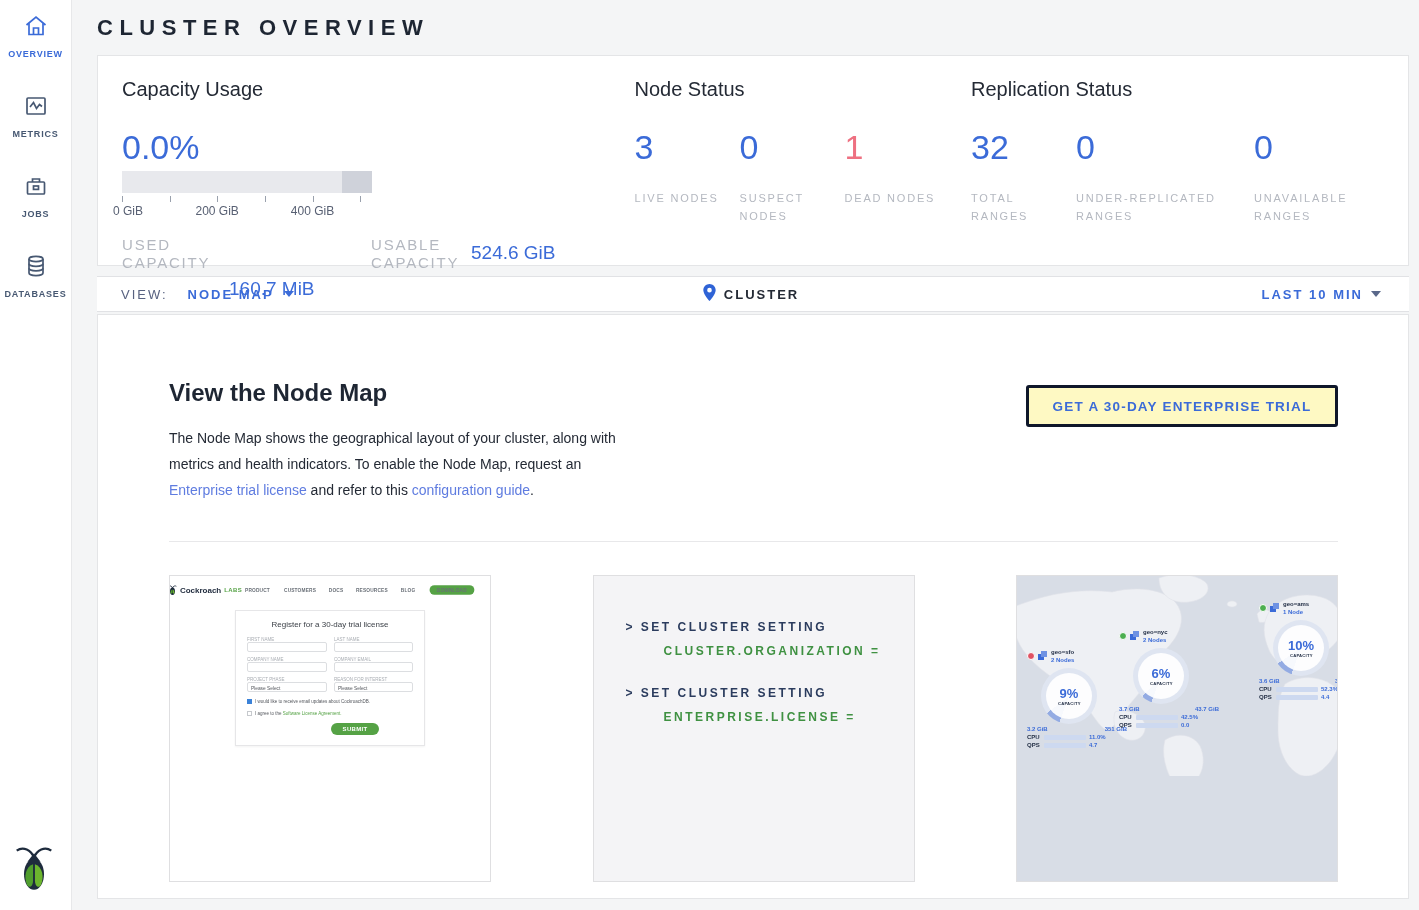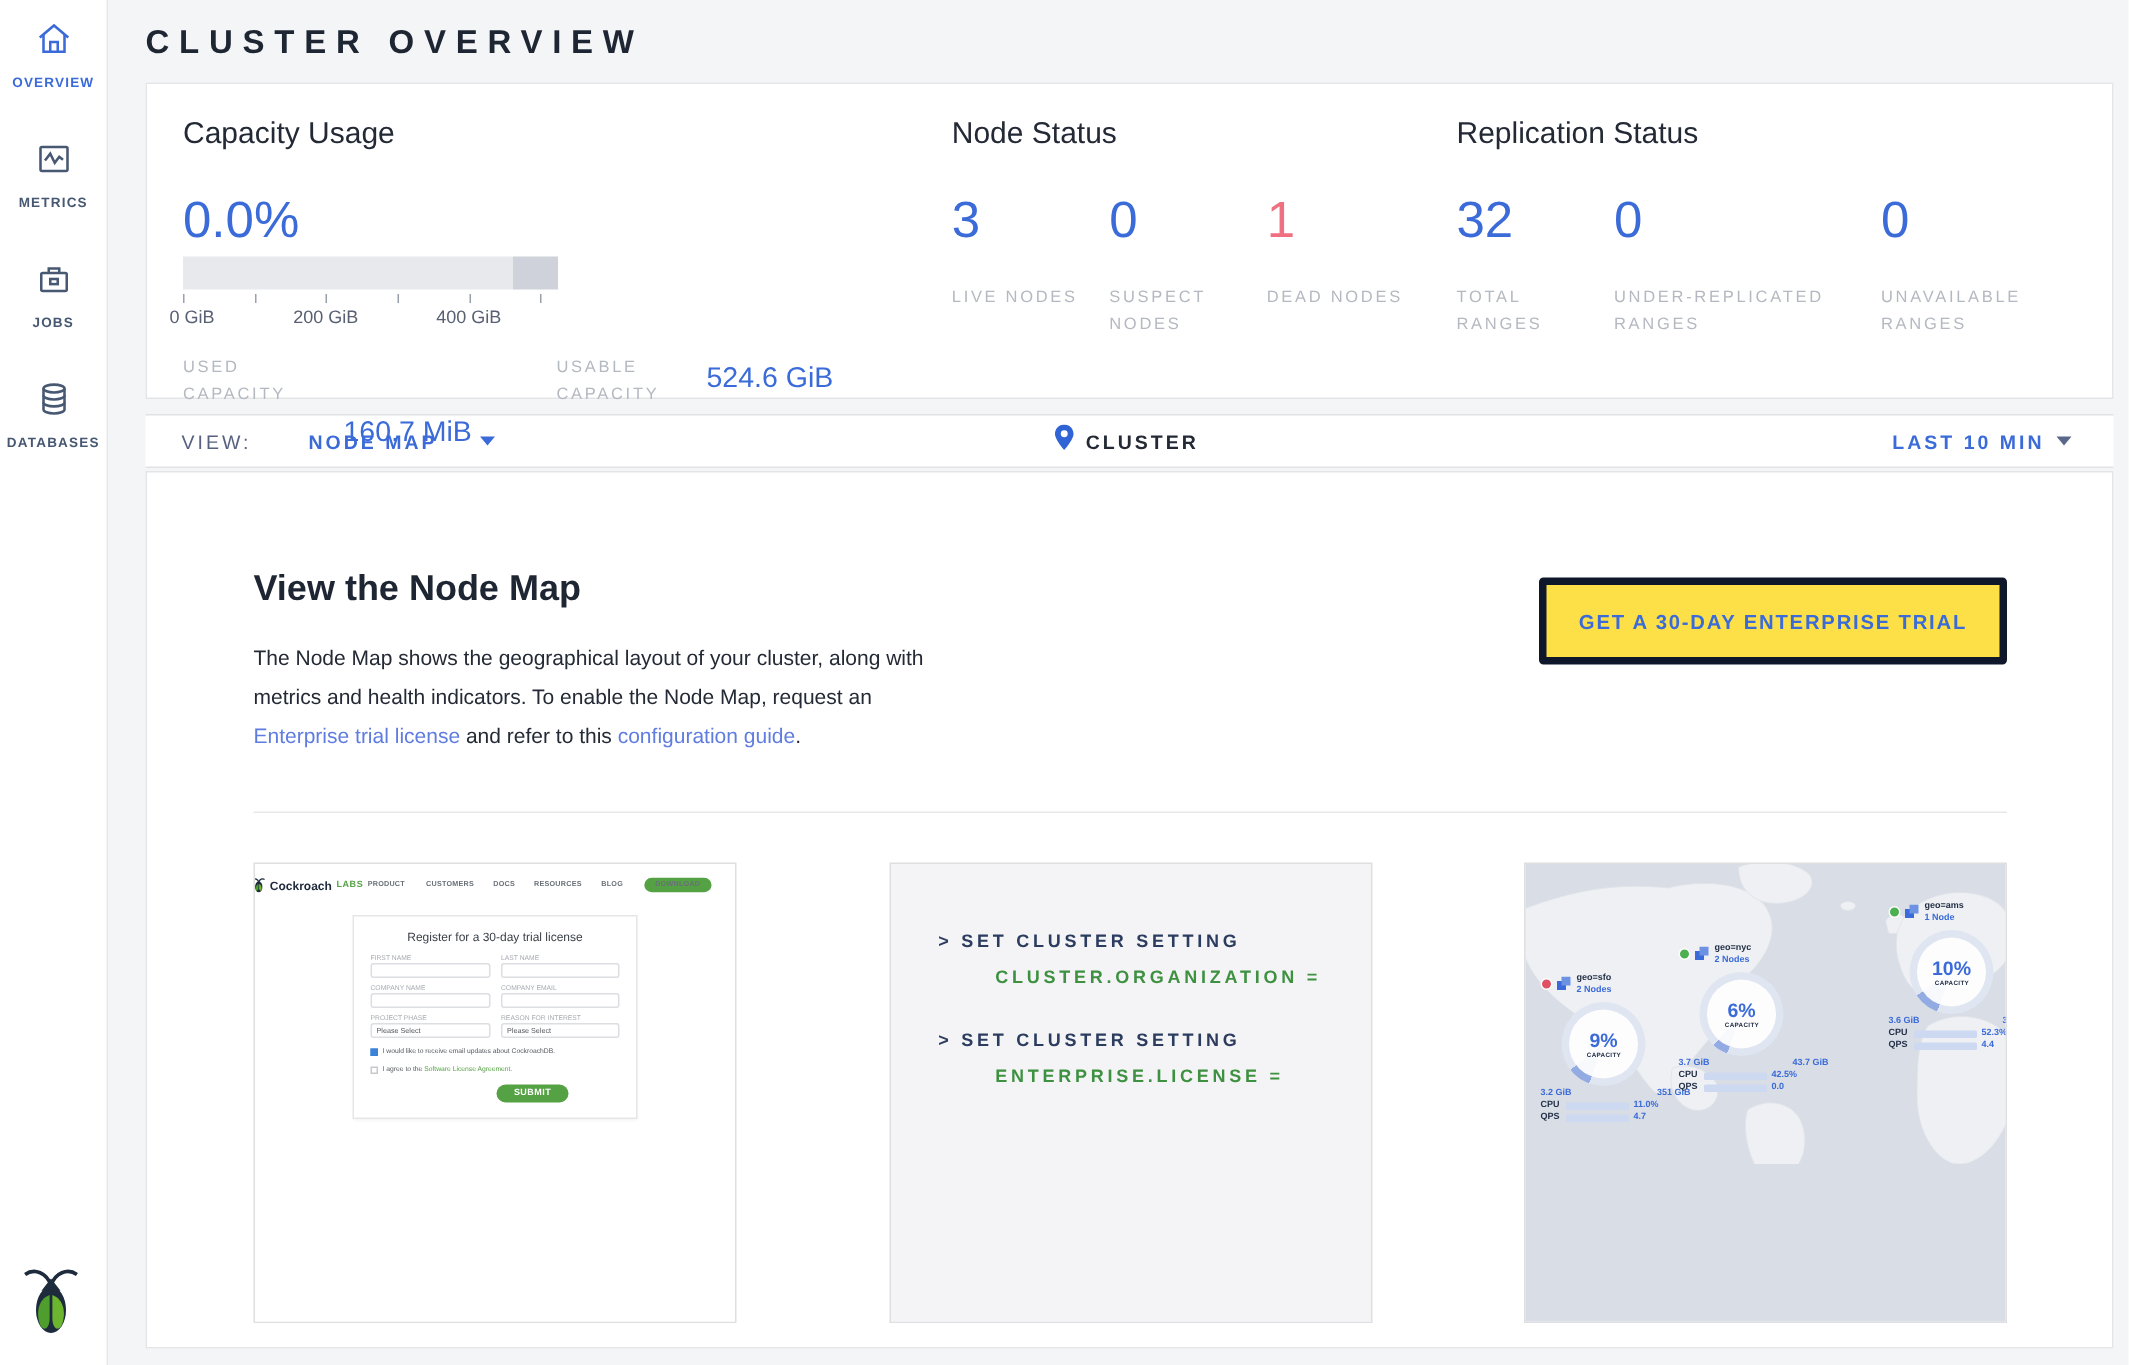--- a/index.html
+++ b/index.html
@@ -30,55 +30,55 @@
   .cap-pct { width:107px; font-size:34px; color:#3b6bd8; line-height:36px; }
   .bar-wrap { width:250px; padding-top:6px; }
   .bar { height:22px; display:flex; }
   .bar-light { width:220px; background:#e8e9ed; }
   .bar-dark  { width:30px;  background:#cfd2da; }
   .ticks { position:relative; height:8px; margin-top:3px; }
   .tick { position:absolute; top:0; width:1px; height:6px; background:#9aa1ad; }
   .axis { position:relative; height:16px; }
   .axis span { position:absolute; transform:translateX(-50%); font-size:12px; color:#586073; white-space:nowrap; }
   .cap-detail { display:flex; margin-top:16px; align-items:flex-start; }
-  .cap-lbl { font-size:11px; letter-spacing:1.8px; color:#b4b8c0; line-height:18px; }
+  .cap-lbl { font-size:15px; letter-spacing:1.8px; color:#b4b8c0; line-height:18px; }
   .cap-lbl.w1 { width:107px; } .cap-lbl.w2 { width:100px; }
   .cap-val { font-size:19px; color:#3b6bd8; padding-top:6px; }
   .cap-val.w1 { width:142px;margin-top:36px; }
   .sec-node { width:348px; }
   .sec-repl { flex:1; }
   .stats { display:flex; }
   .stat { }
   .stat .num { font-size:34px; color:#3b6bd8; line-height:36px; }
   .stat .num.red { color:#ee7081; }
   .stat .slb { margin-top:24px; font-size:11px; letter-spacing:1.8px; color:#b4b8c0; line-height:18px; }
   .sec-node .stat { width:105px; }
   .sec-repl .stat1 { width:105px; } .sec-repl .stat2 { width:178px; } .sec-repl .stat3 { width:130px; }
 
   
   .viewbar { margin-top:10px; background:#fff; border-top:1px solid #e1e2e5; border-bottom:1px solid #e1e2e5;
              height:36px; display:flex; align-items:center; }
-  .vb-left { flex:1; display:flex; align-items:center; padding-left:24px; gap:28px; }
+  .vb-left { flex:1; display:flex; align-items:center; padding-left:24px; gap:10px; }
   .vb-center { flex:1; display:flex; align-items:center; justify-content:center; gap:8px; }
   .vb-right { flex:1; display:flex; align-items:center; justify-content:flex-end; padding-right:28px; gap:8px; }
   .vb-label { font-size:13px; letter-spacing:2px; color:#586280; }
   .vb-link { font-size:13px; letter-spacing:2px; color:#3b6bd8; font-weight:700; cursor:pointer;padding-left:10px; }
   .vb-scope { font-size:13px; letter-spacing:2px; color:#242a35; font-weight:600; }
   .caret { width:0; height:0; border-left:5px solid transparent; border-right:5px solid transparent;
            border-top:6px solid #3b6bd8; display:inline-block; }
   .caret.dark { border-top-color:#5a688a; }
 
   
   .mappanel { margin-top:2px; background:#fff; border:1px solid #e4e5e7; height:585px;
               position:relative; padding:64px 70px 0 71px; }
   .nm-title { font-size:24px; font-weight:600; color:#1e2633; }
   .nm-para { margin-top:18px; width:460px; font-size:14px; line-height:26px; color:#242a35; }
   .nm-para a, .lnk { color:#5f7ce0; text-decoration:none; cursor:pointer; }
-  .trial-btn { position:absolute; right:70px; top:70px; width:312px; height:58px; background:#fde047;
-               border:5px solid #0f172a; border-radius:3px; font-family:"Liberation Sans",sans-serif;
+  .trial-btn { position:absolute; right:70px; top:70px; width:312px; height:42px; background:#fef9c3;
+               border:3px solid #0f172a; border-radius:3px; font-family:"Liberation Sans",sans-serif;
                font-size:13.5px; letter-spacing:1.2px; color:#3b6bd8; font-weight:600; cursor:pointer; }
   .divider { margin-top:38px; border-top:1px solid #e8e8ea; }
   .cards { display:flex; justify-content:space-between; margin-top:33px; }
   .card { width:322px; height:307px; border:1px solid #dfdfe1; background:#fff; }
   .card-img { height:200px; position:relative; overflow:hidden; }
   .card-cap { padding:24px 26px; font-size:14px; line-height:26px; color:#242a35; }
 
   
   .site { background:#fff; height:100%; }
   .site-header { display:flex; align-items:center; justify-content:flex-end; padding:8px 10px 0 10px; }

